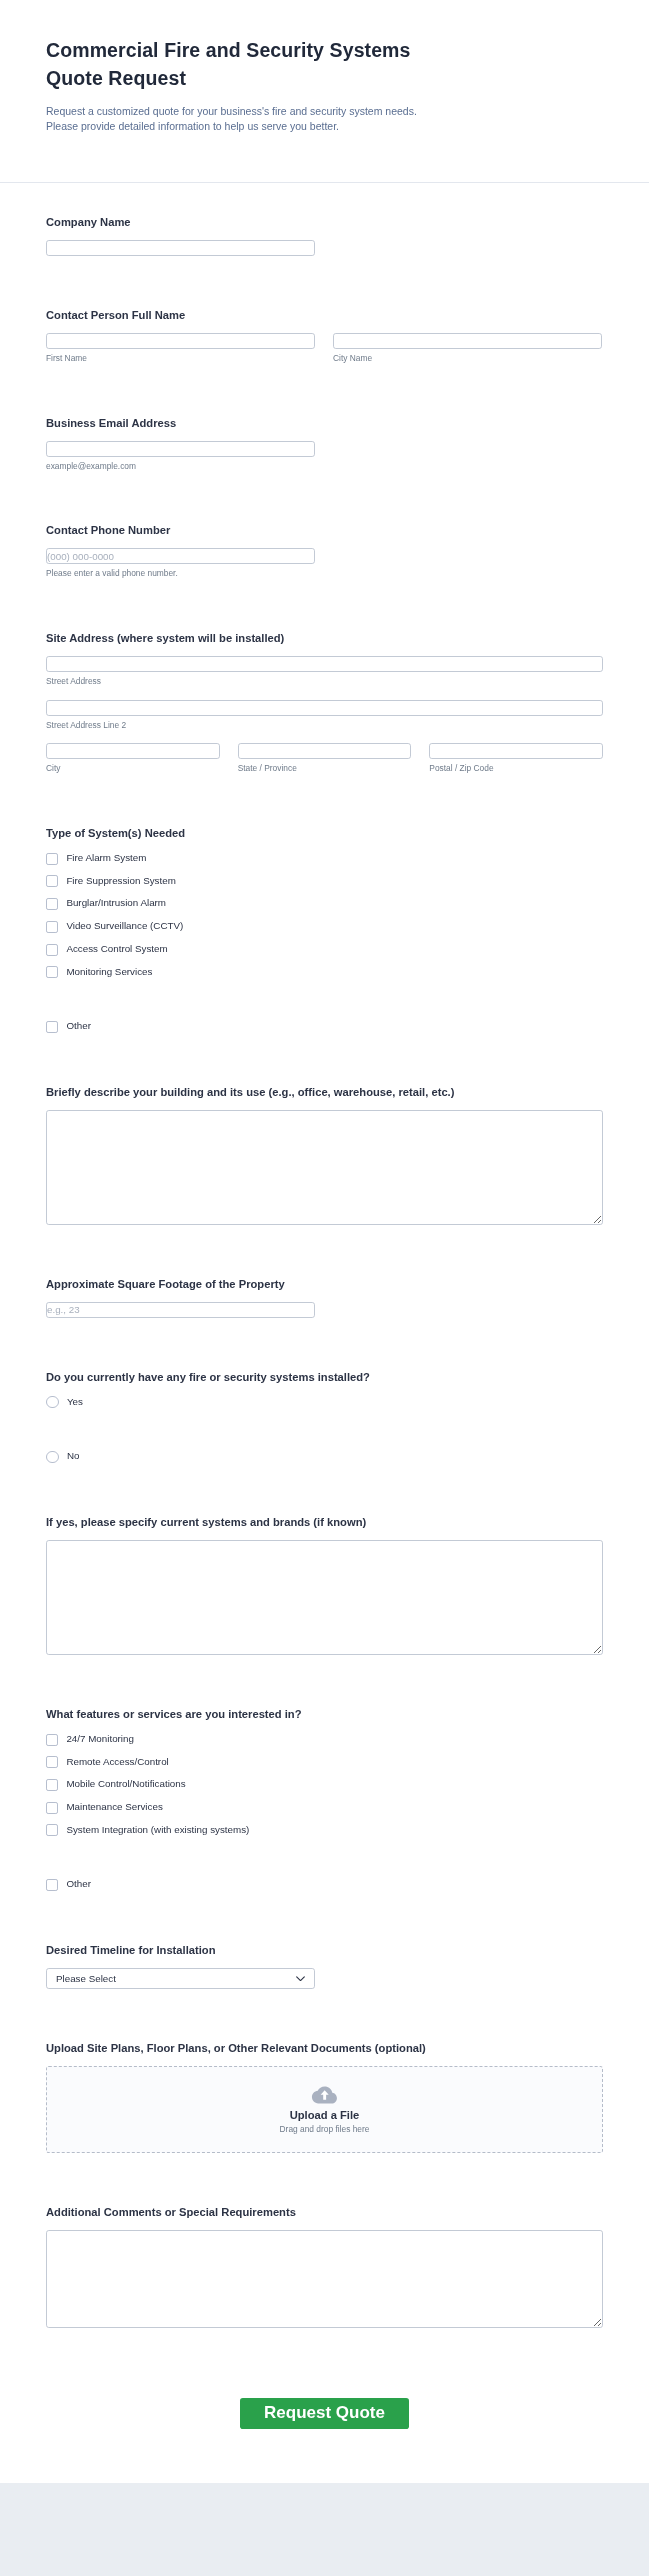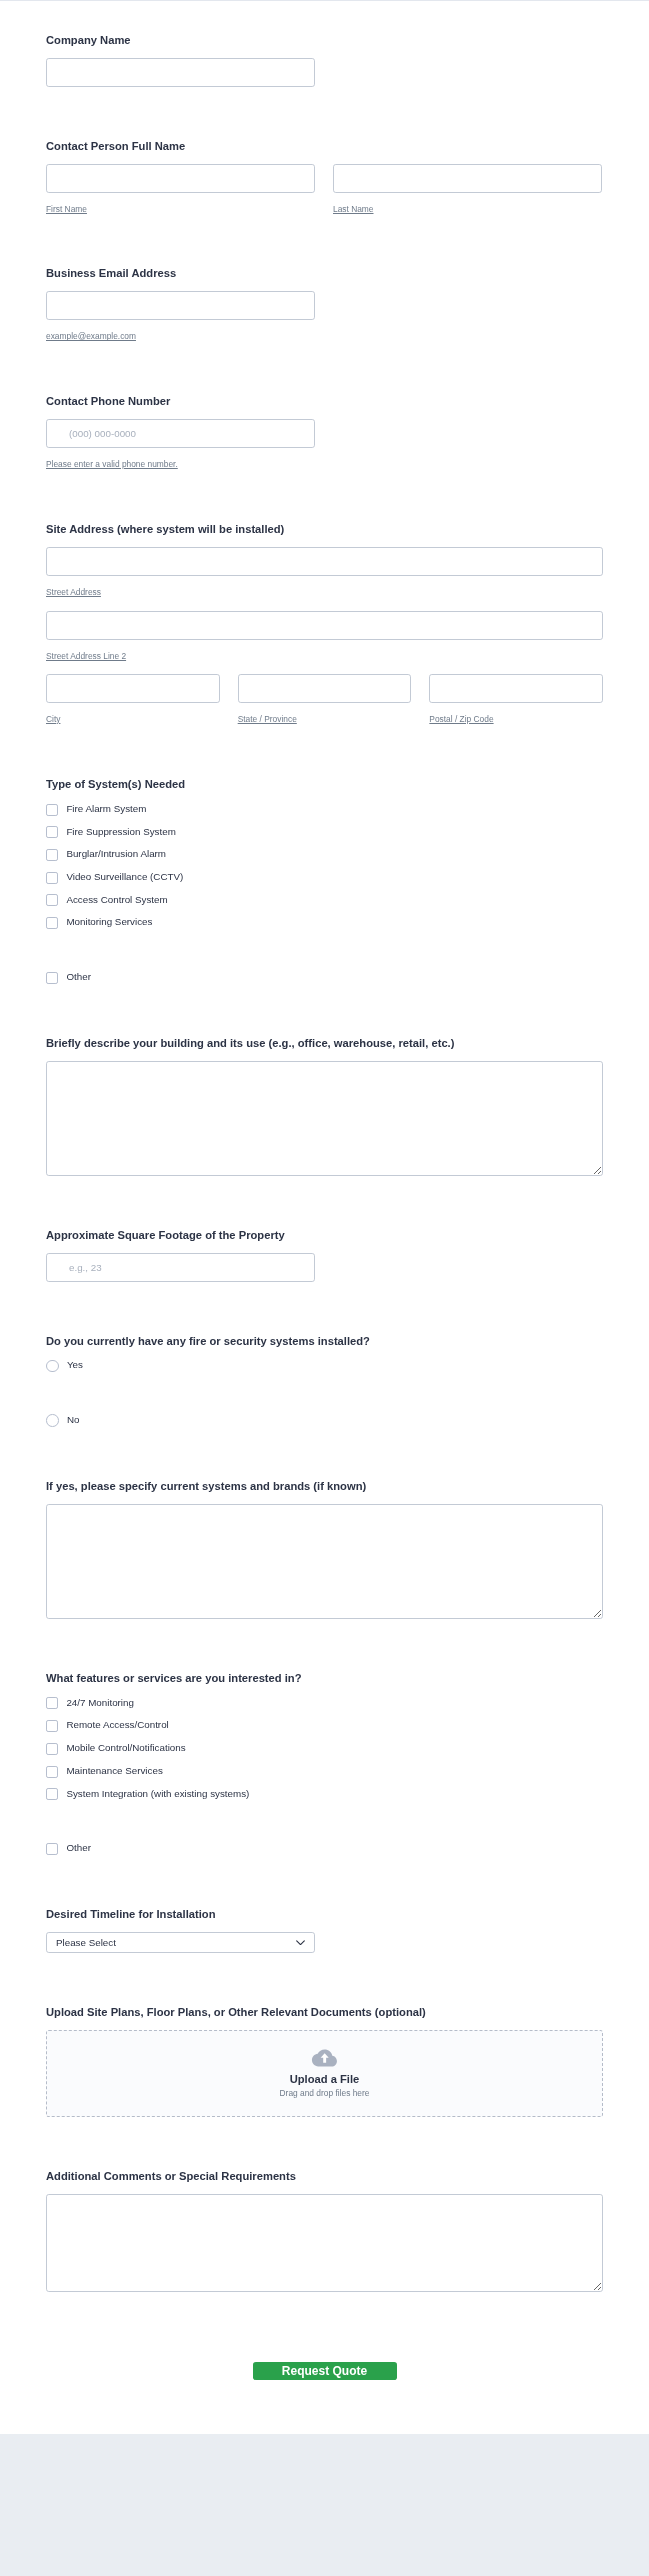--- a/index.html
+++ b/index.html
@@ -36,27 +36,27 @@
   .form-body { padding: 32px 46px 0; }
   .question { margin-bottom: 52px; }
   .q-label {
     display: block;
     font-size: 11.2px;
     font-weight: 600;
     color: #2c3345;
     margin-bottom: 9.8px;
     line-height: 1.35;
   }
-  .sublabel { font-size: 8.4px; color: #6f7b8a; margin-top: 11px; line-height: 1.3; text-decoration: underline; }
+  .sublabel { font-size: 8.4px; color: #6f7b8a; margin-top: 4px; line-height: 1.3; }
 
   .text-input {
-    height: 29px;
+    height: 16px;
     border: 0.7px solid #c3cad5;
     border-radius: 2.8px;
-    padding: 0 22px;
+    padding: 0 0;
     font-size: 9.8px;
     color: #2c3345;
     background: #fff;
     font-family: inherit;
     outline: none;
     display: block;
   }
   .text-input::placeholder { color: #a8b0bd; }
   .w-medium { width: 269px; }
   .w-full { width: 100%; }
@@ -135,54 +135,58 @@
   .upload-title { font-size: 11.2px; font-weight: 700; color: #2c3345; margin-top: 4.9px; }
   .upload-hint { font-size: 8.4px; color: #6f7b8a; margin-top: 3.5px; }
 
   
   .submit-area { display: flex; justify-content: center; padding-top: 18px; }
   .submit-button {
     background: var(--submit-green, #2aa14b);
     color: #ffffff;
     border: none;
     border-radius: 2.8px;
-    height: 18px;
+    height: 31px;
     min-width: 144px;
     padding: 0 24px;
-    font-size: 12px;
+    font-size: 17px;
     font-weight: 600;
     font-family: inherit;
     cursor: pointer;
   }
 </style>
 </head>
 <body>
 
 <div class="page">
   <div class="form-card">
 
+    <div class="form-header">
+      <h1 class="page-title">Commercial Fire and Security Systems Quote Request</h1>
+      <p class="form-subtitle">Request a customized quote for your business's fire and security system needs. Please provide detailed information to help us serve you better.</p>
+    </div>
     <div class="divider"></div>
 
     <div class="form-body">
 
       <div class="question">
         <label class="q-label">Company Name</label>
         <input type="text" class="text-input w-medium" style="">
       </div>
 
       <div class="question">
         <label class="q-label">Contact Person Full Name</label>
         <div class="cols">
           <div class="col-half">
             <input type="text" class="text-input w-full" style="">
             <div class="sublabel">First Name</div>
           </div>
           <div class="col-half">
             <input type="text" class="text-input w-full" style="">
-            <div class="sublabel">Last Name</div>
+            <div class="sublabel">City Name</div>
           </div>
         </div>
       </div>
 
       <div class="question">
         <label class="q-label">Business Email Address</label>
         <input type="text" class="text-input w-medium" style="">
         <div class="sublabel">example@example.com</div>
       </div>
 

